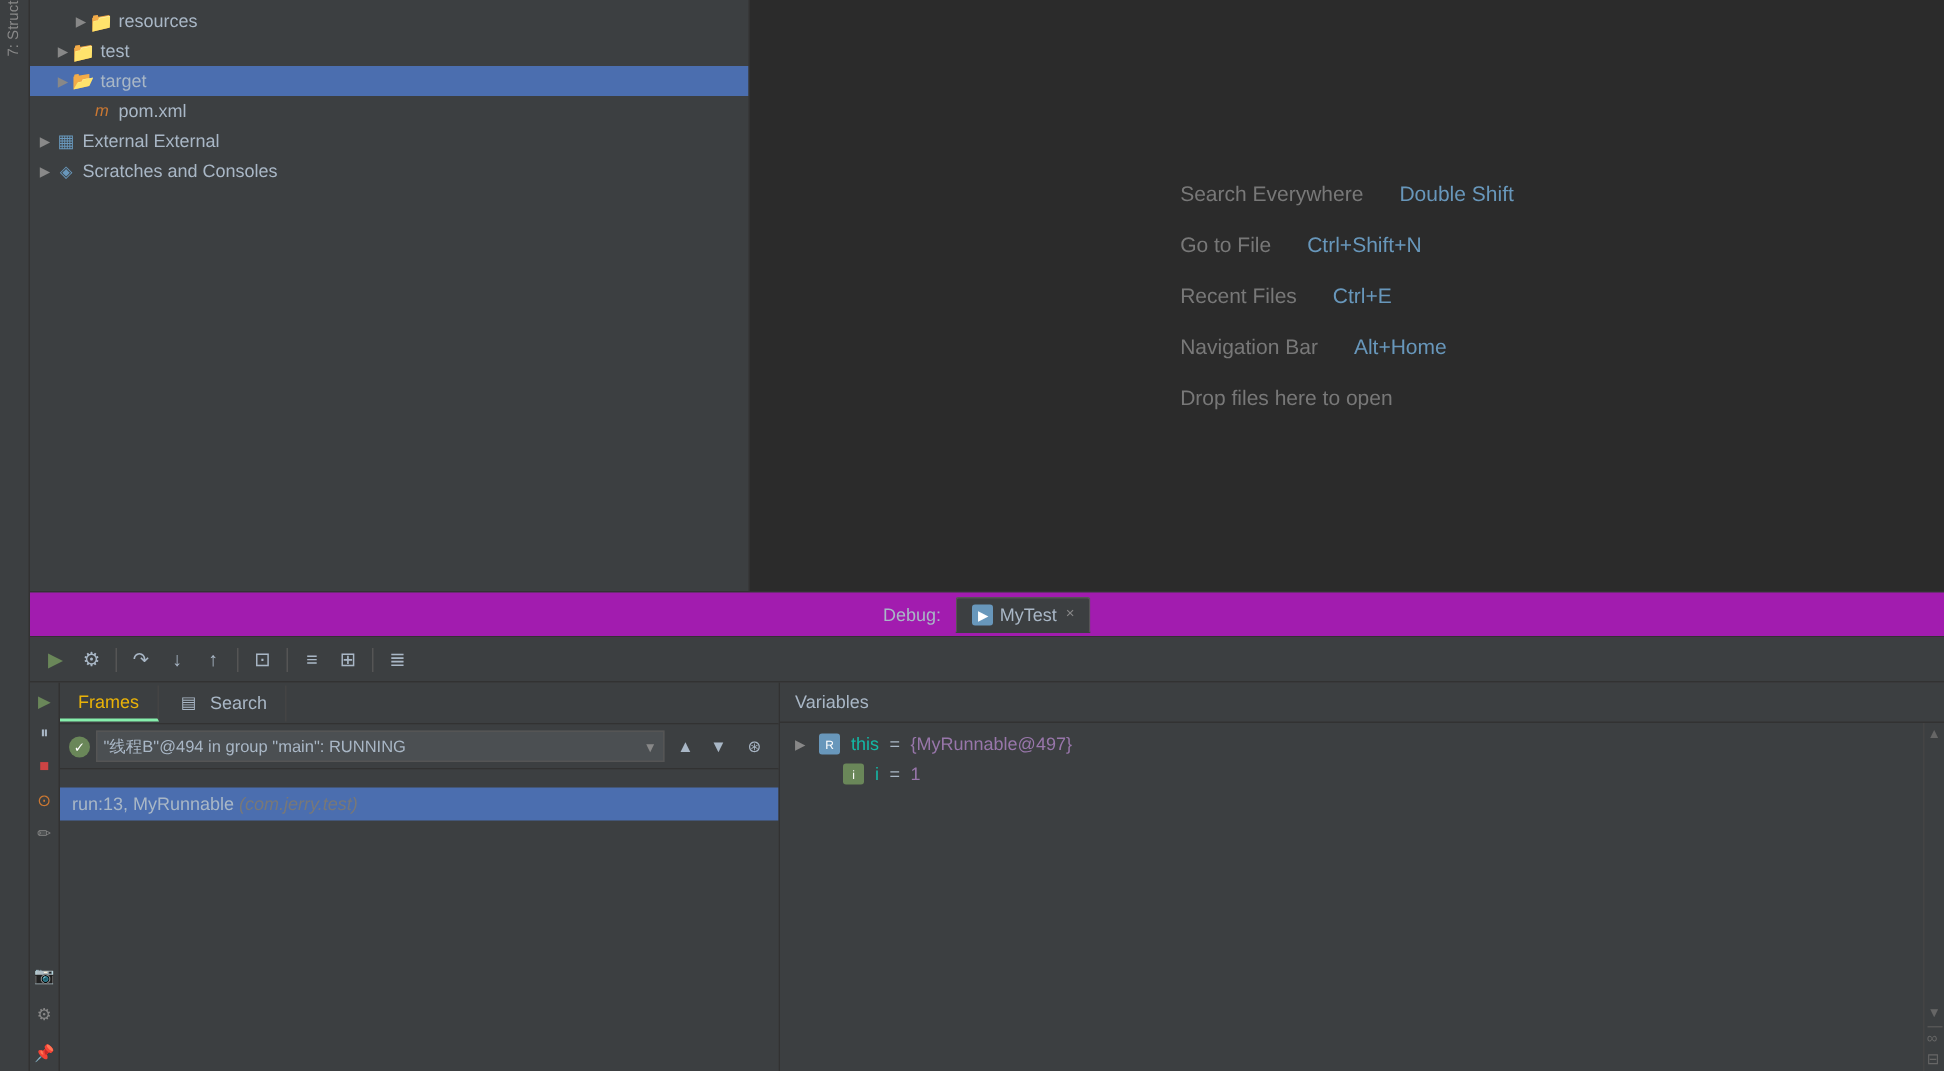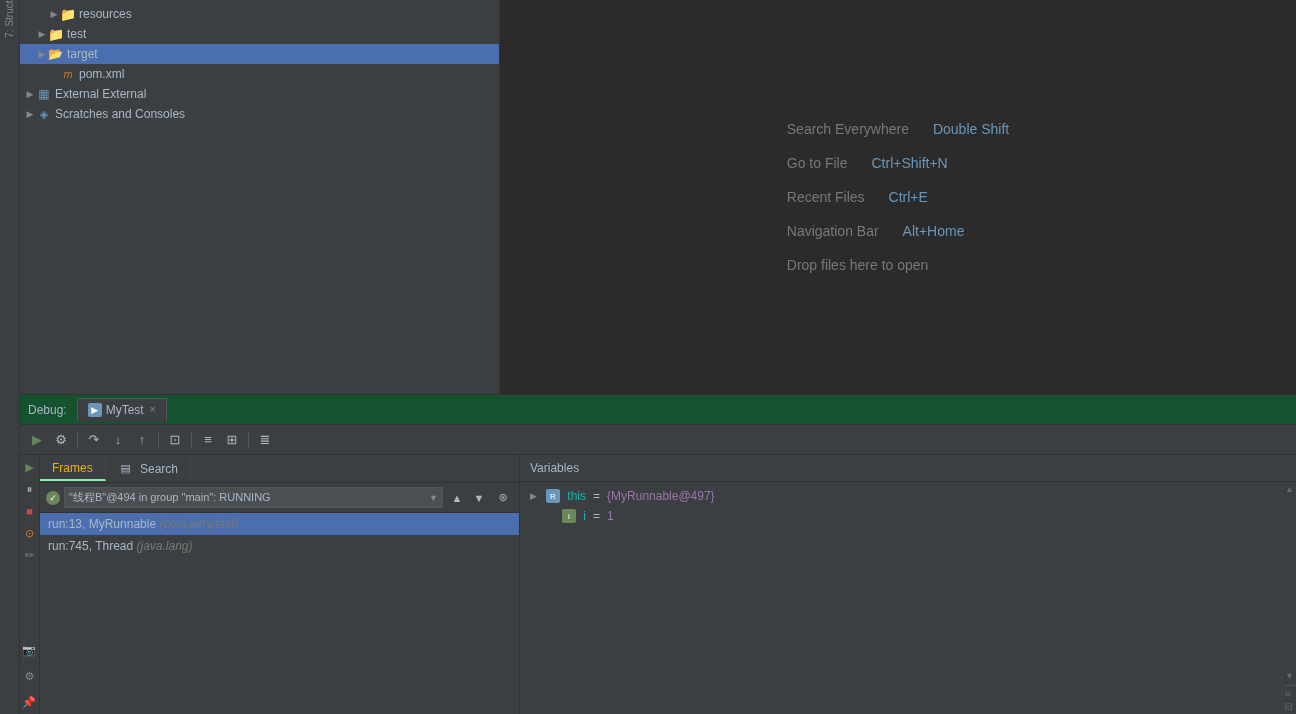--- a/index.html
+++ b/index.html
@@ -125,25 +125,26 @@
       background: #3c3f41;
       border-top: 1px solid #323232;
       display: flex;
       flex-direction: column;
       flex-shrink: 0;
     }
 
     .debug-tab-bar {
       display: flex;
       align-items: center;
-      background: #14532d;
+      background: #a21caf;
       border-bottom: 1px solid #323232;
       padding: 0 8px;
       height: 30px;
       gap: 4px;
+      justify-content: center;
     }
 
     .debug-label {
       color: #a9b7c6;
       font-size: 12px;
       margin-right: 6px;
     }
 
     .debug-tab {
       display: flex;
@@ -307,21 +308,21 @@
     }
 
     .frame-item {
       padding: 4px 8px;
       font-size: 12px;
       color: #a9b7c6;
       cursor: pointer;
       display: flex;
       align-items: center;
     }
-    .frame-item.selected { background: #4b6eaf; }
+    .frame-item.selected { background: #4b6eaf; margin-top: 12px; }
 
     .frame-text-main { color: #a9b7c6; }
     .frame-text-package { color: #787878; font-style: italic; }
 
     
     .debug-right {
       flex: 1;
       display: flex;
       flex-direction: column;
       background: #3c3f41;
@@ -552,24 +553,20 @@
             <div class="thread-nav-btn">▼</div>
           </div>
           <div class="filter-btn">⊛</div>
         </div>
 
         <div class="frames-list">
           <div class="frame-item selected">
             <span class="frame-text-main">run:13, MyRunnable&nbsp;</span>
             <span class="frame-text-package">(com.jerry.test)</span>
           </div>
-          <div class="frame-item">
-            <span class="frame-text-main">run:745, Thread&nbsp;</span>
-            <span class="frame-text-package">(java.lang)</span>
-          </div>
         </div>
       </div>
 
       <div class="debug-right">
         <div class="variables-header">
           <span>Variables</span>
         </div>
 
         <div style="display:flex;flex:1;overflow:hidden;">
           <div class="variables-list" style="flex:1;">

